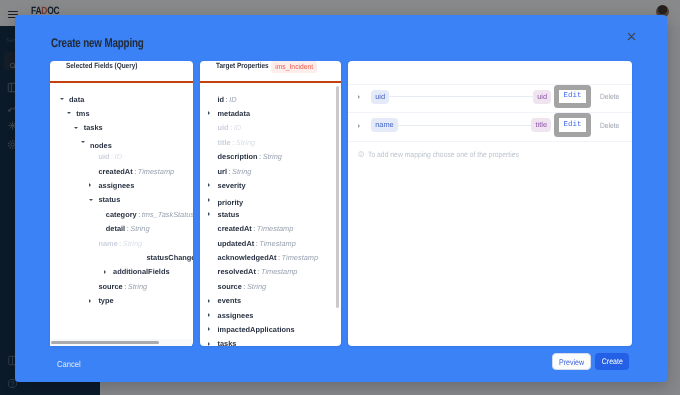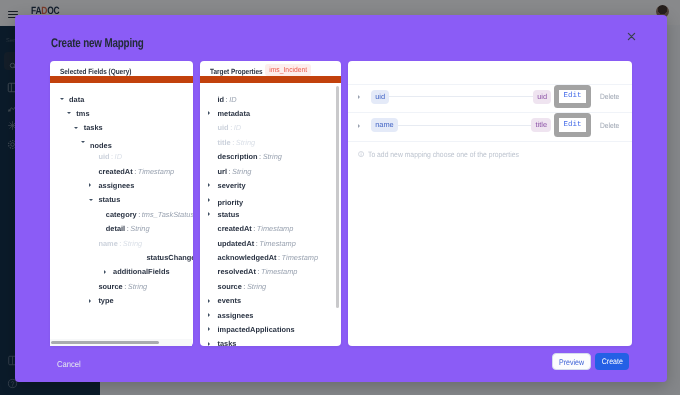--- a/index.html
+++ b/index.html
@@ -19,34 +19,34 @@
   .sidebar{position:absolute;left:0;top:26px;width:100px;height:369px;background:#04233d;z-index:1;}
   .sb-label{position:absolute;left:6px;top:12px;font-size:5.6px;color:#44586c;letter-spacing:.2px;}
   .sb-search{position:absolute;left:4px;top:26px;width:88px;height:18px;border-radius:4px;background:#17293b;}
   .sb-srch-i{position:absolute;left:9px;top:31px;width:8px;height:8px;}
   .sb-ic{position:absolute;left:7px;width:11px;height:11px;}
 
   
   .overlay{position:absolute;inset:0;background:rgba(18,20,24,0.50);z-index:2;}
 
   
-  .modal{position:absolute;left:15px;top:15px;width:652px;height:367px;background:#8b5cf6;border-radius:4px;z-index:3;
+  .modal{position:absolute;left:15px;top:15px;width:652px;height:367px;background:#3b82f6;border-radius:4px;z-index:3;
          box-shadow:0 4px 16px rgba(0,0,0,0.22);}
   .modal-title{position:absolute;left:36px;top:20.5px;font-size:12.6px;font-weight:700;color:#222b38;letter-spacing:-0.2px;
                transform:scaleX(0.78);transform-origin:left top;}
   .close-x{position:absolute;left:612px;top:12.8px;width:9px;height:9px;}
 
   .panels{position:absolute;left:35px;top:46px;height:285px;width:602px;}
   .panel{position:absolute;top:0;background:#fff;border-radius:4px;box-shadow:0 1px 3px rgba(20,30,50,0.07);}
   .p1{left:0;width:143px;height:285px;}
   .p2{left:150px;width:141px;height:285px;}
   .p3{left:298px;width:284px;height:285px;}
 
-  .p-head{position:absolute;left:0;top:0;right:0;height:22px;border-bottom:7px solid #c2410c;
-          display:flex;align-items:flex-end;padding-left:10px;box-sizing:border-box;}
+  .p-head{position:absolute;left:0;top:0;right:0;height:22px;border-bottom:2px solid #c2410c;
+          display:flex;align-items:flex-start;padding-left:16px;box-sizing:border-box;}
   .p-head-title{font-size:7.6px;font-weight:700;color:#2b3444;letter-spacing:-0.02px;display:inline-block;transform:scaleX(0.85);transform-origin:left center;}
   .chip-red{margin-left:-6.5px;font-size:7.35px;color:#ec5b4c;background:#fdeeec;border-radius:3px;padding:2.4px 4.6px 2.6px;line-height:7px;display:inline-block;transform:scaleX(0.92);transform-origin:left center;}
 
   .treewrap{position:absolute;left:0;top:24px;right:0;bottom:0;overflow:hidden;}
   .tree{position:relative;padding-top:7px;font-size:7.4px;color:#2b3444;}
   .row{height:14.4px;display:flex;align-items:center;white-space:nowrap;}
   .caret{width:10px;flex:0 0 10px;height:14.4px;position:relative;}
   .caret.down:before{content:"";position:absolute;left:0.6px;top:50%;margin-top:-1.4px;
         border-left:2.1px solid transparent;border-right:2.1px solid transparent;border-top:2.8px solid #3f4f62;}
   .caret.right:before{content:"";position:absolute;left:0.9px;top:50%;margin-top:-2.1px;

